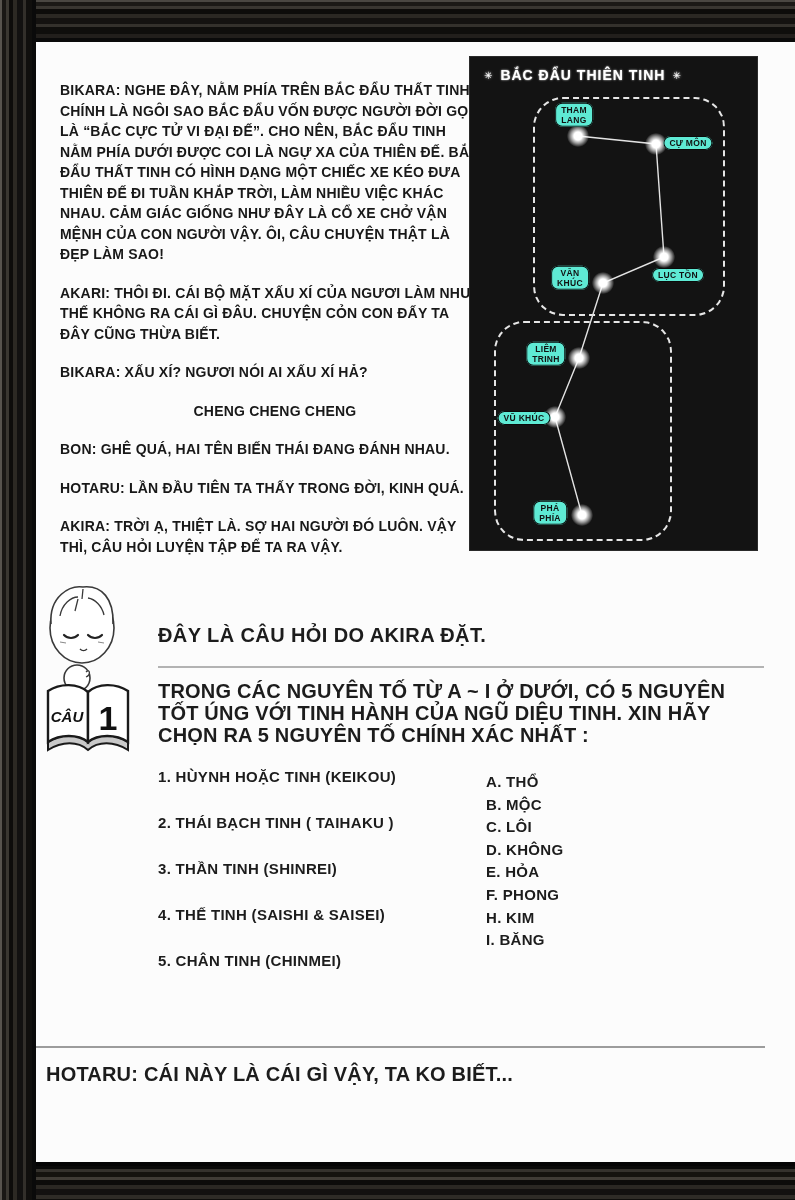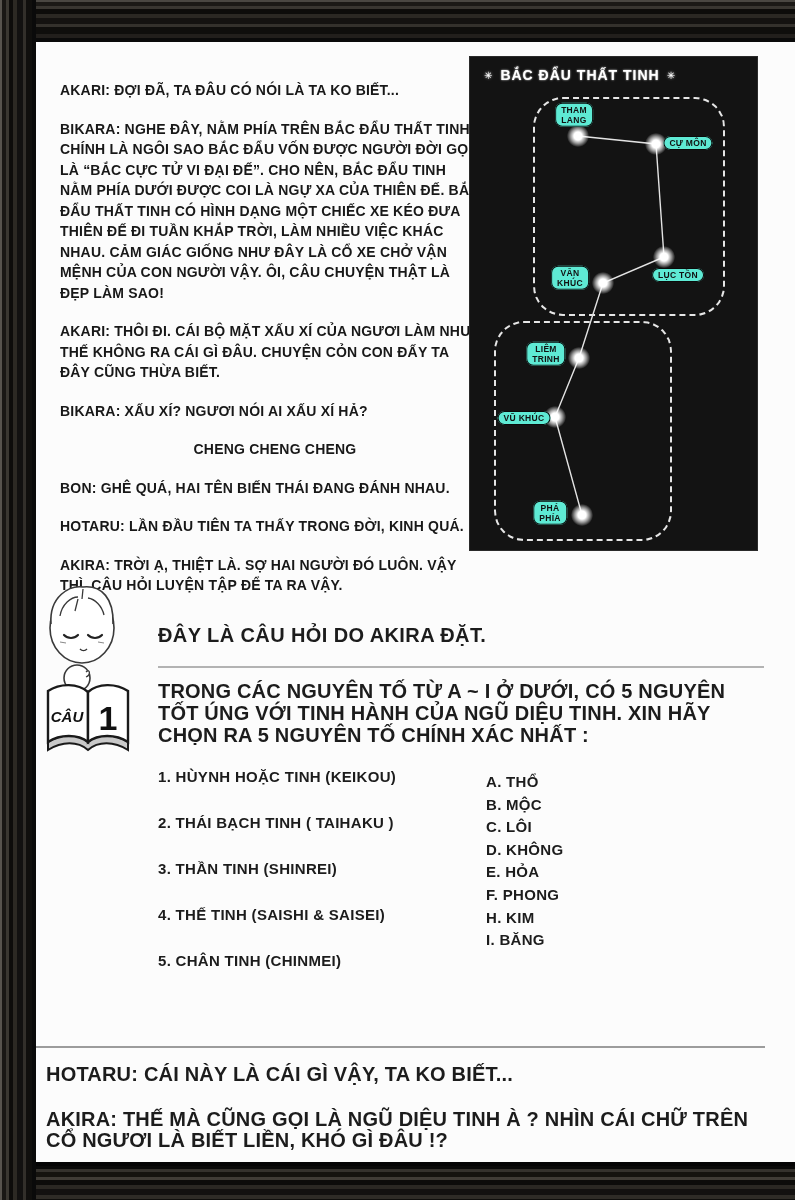--- a/index.html
+++ b/index.html
@@ -71,34 +71,33 @@
 </head>
 <body>
 
 <div id="page">
 
   <div class="frame frame-top"></div>
   <div class="frame frame-bottom"></div>
   <div class="frame frame-left"></div>
 
   <div class="dialogue-col">
-    <p>AKARI: ĐỢI ĐÃ, TA ĐÂU CÓ NÓI LÀ TA KO BIẾT...</p>
     <p>BIKARA: NGHE ĐÂY, NẰM PHÍA TRÊN BẮC ĐẨU THẤT TINH CHÍNH LÀ NGÔI SAO BẮC ĐẨU VỐN ĐƯỢC NGƯỜI ĐỜI GỌI LÀ “BẮC CỰC TỬ VI ĐẠI ĐẾ”. CHO NÊN, BẮC ĐẨU TINH NẰM PHÍA DƯỚI ĐƯỢC COI LÀ NGỰ XA CỦA THIÊN ĐẾ. BẮC ĐẨU THẤT TINH CÓ HÌNH DẠNG MỘT CHIẾC XE KÉO ĐƯA THIÊN ĐẾ ĐI TUẦN KHẮP TRỜI, LÀM NHIỀU VIỆC KHÁC NHAU. CẢM GIÁC GIỐNG NHƯ ĐÂY LÀ CỔ XE CHỞ VẬN MỆNH CỦA CON NGƯỜI VẬY. ÔI, CÂU CHUYỆN THẬT LÀ ĐẸP LÀM SAO!</p>
     <p>AKARI: THÔI ĐI. CÁI BỘ MẶT XẤU XÍ CỦA NGƯƠI LÀM NHƯ THẾ KHÔNG RA CÁI GÌ ĐÂU. CHUYỆN CỎN CON ĐẤY TA ĐÂY CŨNG THỪA BIẾT.</p>
     <p>BIKARA: XẤU XÍ? NGƯƠI NÓI AI XẤU XÍ HẢ?</p>
     <p class="sfx">CHENG CHENG CHENG</p>
     <p>BON: GHÊ QUÁ, HAI TÊN BIẾN THÁI ĐANG ĐÁNH NHAU.</p>
     <p>HOTARU: LẦN ĐẦU TIÊN TA THẤY TRONG ĐỜI, KINH QUÁ.</p>
     <p>AKIRA: TRỜI Ạ, THIỆT LÀ. SỢ HAI NGƯỜI ĐÓ LUÔN. VẬY THÌ, CÂU HỎI LUYỆN TẬP ĐỂ TA RA VẬY.</p>
   </div>
 
   <div id="const-panel">
     <div id="const-title">
       <span class="decor">✳</span>
-      <span>BẮC ĐẨU THẤT TINH</span>
+      <span>BẮC ĐẨU THIÊN TINH</span>
       <span class="decor">✳</span>
     </div>
 
     <div id="dash-upper" class="dashed-box"></div>
     <div id="dash-lower" class="dashed-box"></div>
 
     <svg id="const-lines" viewBox="0 0 287 493" xmlns="http://www.w3.org/2000/svg">
       <polyline points="108,79 186,87 194,200 133,226 109,301 85,360 112,458" fill="none" stroke="#e3e3e3" stroke-width="1.4"></polyline>
     </svg>
 
@@ -164,16 +163,15 @@
     <div>D. KHÔNG</div>
     <div>E. HỎA</div>
     <div>F. PHONG</div>
     <div>H. KIM</div>
     <div>I. BĂNG</div>
   </div>
 
   <div id="rule-bottom" class="rule"></div>
   <div class="bottom-dialogue">
     <p>HOTARU: CÁI NÀY LÀ CÁI GÌ VẬY, TA KO BIẾT...</p>
-    <p>AKIRA: THẾ MÀ CŨNG GỌI LÀ NGŨ DIỆU TINH À ? NHÌN CÁI CHỮ TRÊN CỔ NGƯƠI LÀ BIẾT LIỀN, KHÓ GÌ ĐÂU !?</p>
   </div>
 
 </div>
 
 </body></html>

